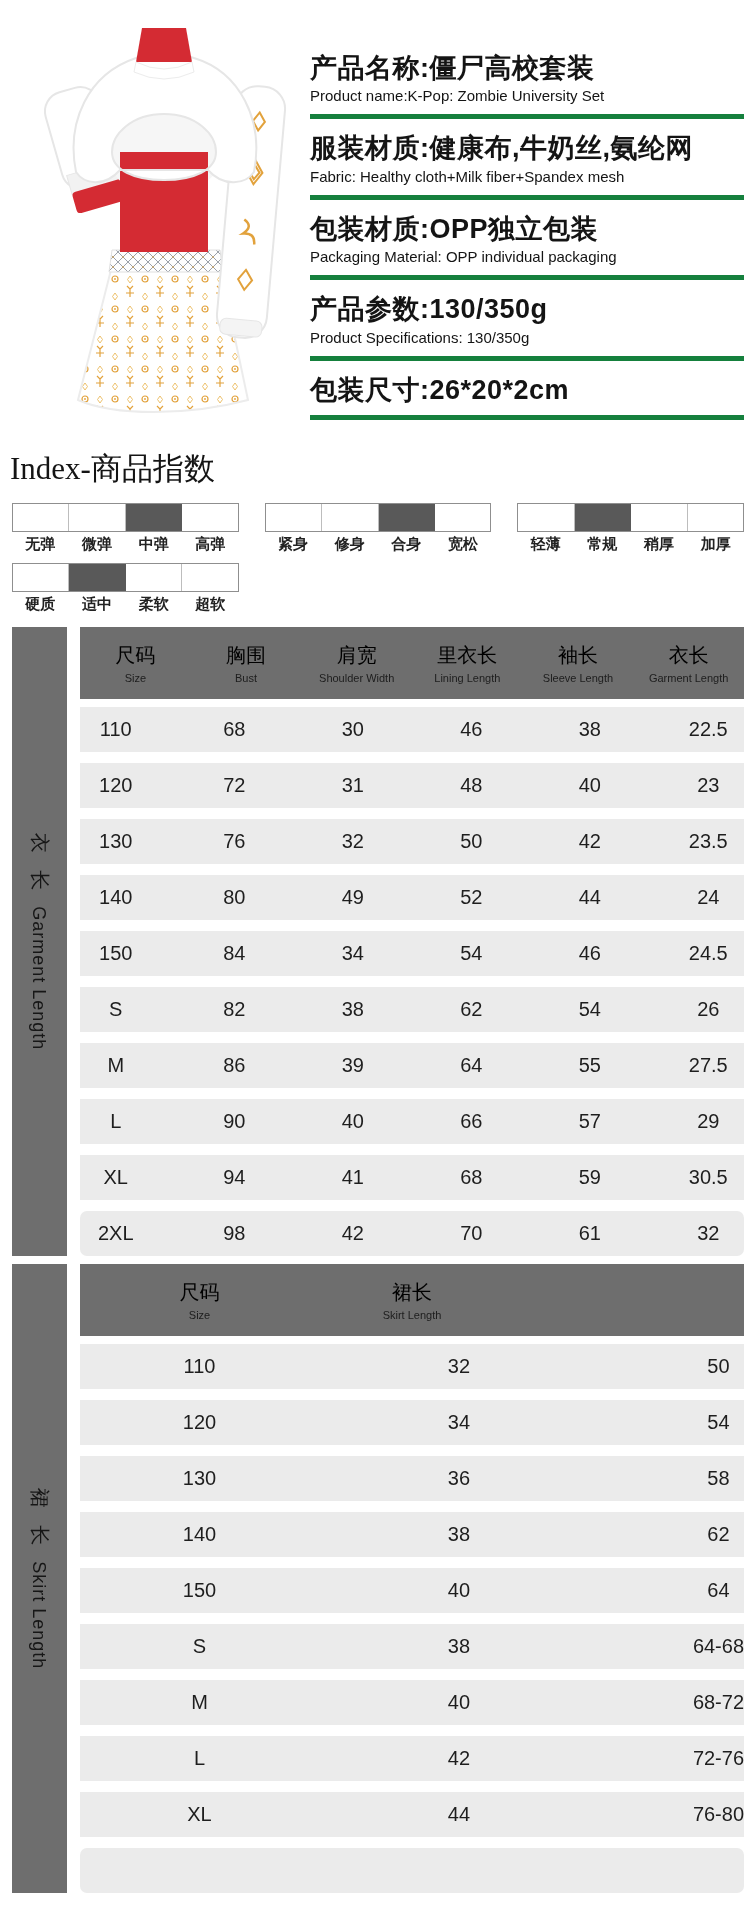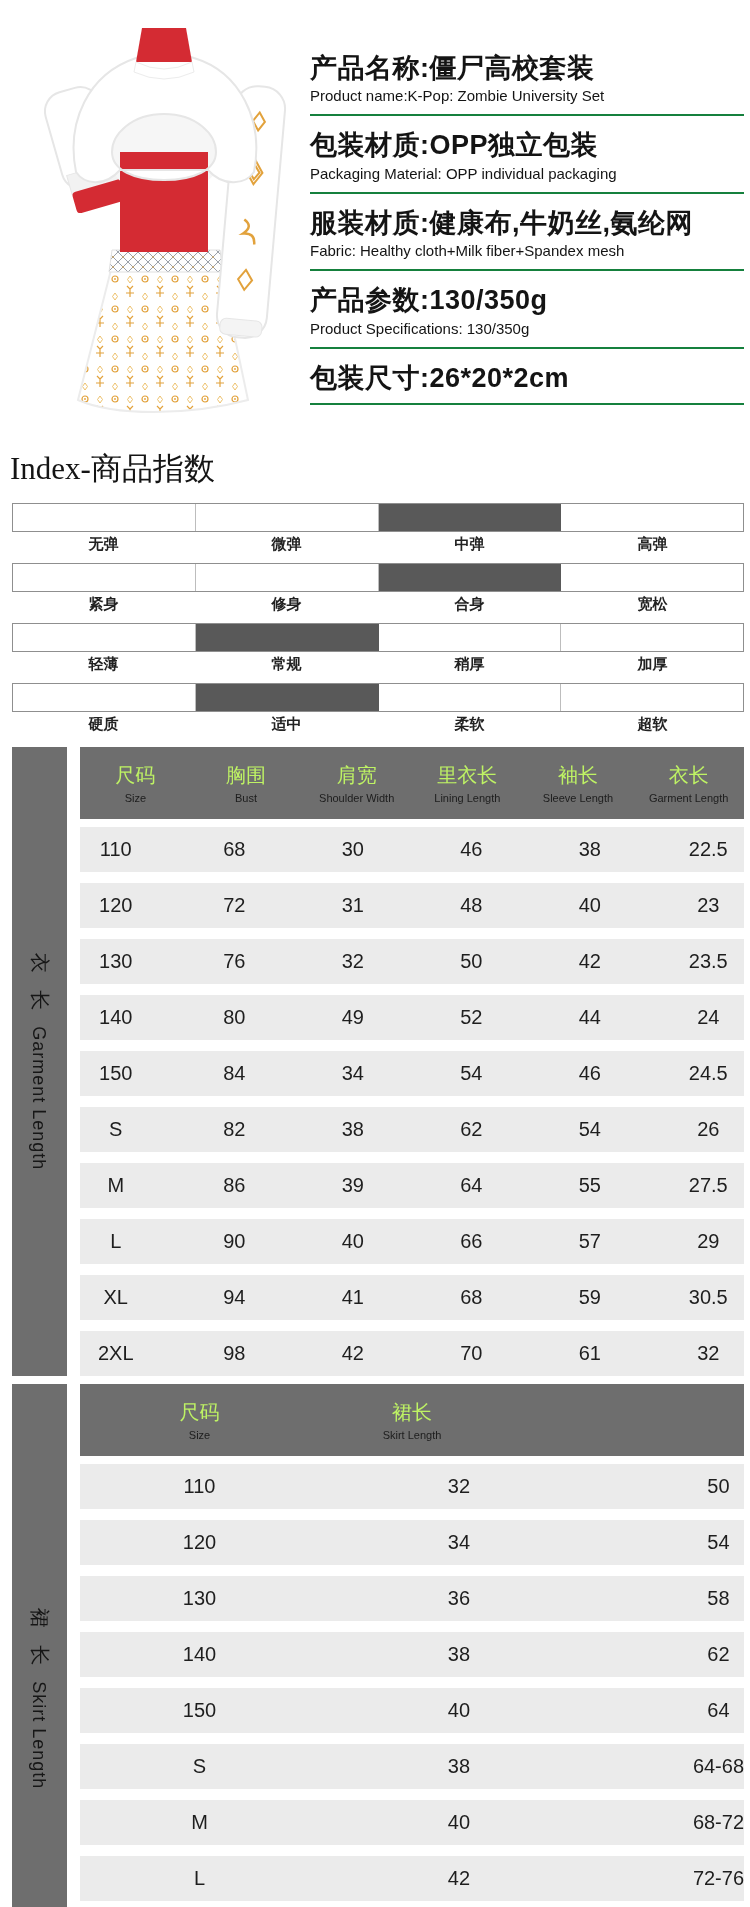--- a/index.html
+++ b/index.html
@@ -7,31 +7,31 @@
     width:750px; background:#ffffff; color:#141414;
     font-family:"Liberation Sans","DejaVu Sans",sans-serif;
     -webkit-font-smoothing:antialiased;
   }
   .page{position:relative;width:750px;}
 
   
   .top{position:relative;height:452px;}
   .photo{position:absolute;left:18px;top:2px;width:292px;height:418px;}
   .info-list{position:absolute;left:310px;right:6px;top:52px;}
-  .info-block{border-bottom:2px solid #15803d;padding-bottom:9px;margin-bottom:13px;}
+  .info-block{border-bottom:5px solid #15803d;padding-bottom:9px;margin-bottom:13px;}
   .info-zh{font-size:27px;font-weight:700;letter-spacing:.5px;line-height:1.2;}
   .info-en{font-size:15px;margin-top:3px;line-height:1.2;}
 
   
   .section-heading{
     font-family:"Liberation Serif","DejaVu Serif",serif;
     font-weight:400;font-size:31px;margin:0 0 0 10px;line-height:1.1;
   }
   .index-grid{
-    display:grid;grid-template-columns:1fr;
+    display:grid;grid-template-columns:1fr 1fr 1fr;
     column-gap:26px;row-gap:9px;
     margin:17px 6px 0 12px;
   }
   .index-bar{display:flex;height:27px;border:1px solid #8f8f8f;background:#fff;}
   .seg{flex:1;border-right:1px solid #bdbdbd;}
   .seg:last-child{border-right:none;}
   .seg.dark{background:#595959;border-right-color:#595959;}
   .index-labels{display:flex;margin-top:3px;}
   .index-label{flex:1;text-align:center;font-size:15px;font-weight:700;color:#222;}
 
@@ -39,24 +39,24 @@
   .size-heading{margin-top:14px;}
   .tables{margin:13px 6px 0 12px;}
   .table-block{display:flex;gap:13px;margin-bottom:8px;}
   .side-bar{width:55px;background:#6e6e6e;display:flex;align-items:center;justify-content:center;overflow:hidden;}
   .side-label{transform:rotate(90deg);white-space:nowrap;color:#161616;}
   .side-zh{font-size:20px;letter-spacing:6px;margin-right:10px;}
   .side-en{font-size:18px;letter-spacing:1px;}
   .size-table{flex:1;min-width:0;}
   .thead{display:grid;background:#6e6e6e;height:72px;align-items:center;margin-bottom:8px;}
   .th{text-align:center;}
-  .th-zh{font-size:20px;color:#bef264;}
+  .th-zh{font-size:20px;color:#000000;}
   .th-en{font-size:11px;color:#1d1d1d;margin-top:3px;}
   .trow{display:grid;background:#ebebeb;height:45px;align-items:center;margin-bottom:11px;gap:47px;}
-  .trow:last-child{margin-bottom:0;}
+  .trow:last-child{margin-bottom:0;border-radius:7px;}
   .td{text-align:center;font-size:20px;color:#1e1e1e;}
 </style>
 </head>
 <body>
 
 <div class="page">
 
   <section class="top">
     <div class="photo">
       <svg width="292" height="418" viewBox="0 0 292 418">
@@ -106,26 +106,26 @@
         <path d="M118,60 q28,14 56,0 l2,10 q-30,14 -60,0 z" fill="#ffffff" stroke="#ececec"></path>
       </svg>
     </div>
 
     <div class="info-list">
         <div class="info-block">
           <div class="info-zh">产品名称:僵尸高校套装</div>
           <div class="info-en">Product name:K-Pop: Zombie University Set</div>
         </div>
         <div class="info-block">
+          <div class="info-zh">服装材质:健康布,牛奶丝,氨纶网</div>
+          <div class="info-en">Fabric: Healthy cloth+Milk fiber+Spandex mesh</div>
+        </div>
+        <div class="info-block">
           <div class="info-zh">包装材质:OPP独立包装</div>
           <div class="info-en">Packaging Material: OPP individual packaging</div>
-        </div>
-        <div class="info-block">
-          <div class="info-zh">服装材质:健康布,牛奶丝,氨纶网</div>
-          <div class="info-en">Fabric: Healthy cloth+Milk fiber+Spandex mesh</div>
         </div>
         <div class="info-block">
           <div class="info-zh">产品参数:130/350g</div>
           <div class="info-en">Product Specifications: 130/350g</div>
         </div>
         <div class="info-block">
           <div class="info-zh">包装尺寸:26*20*2cm</div>
         </div>
       </div>
   </section>

